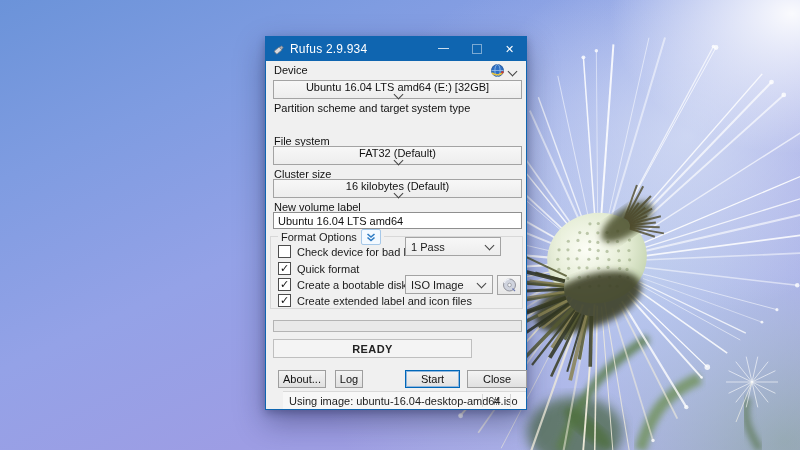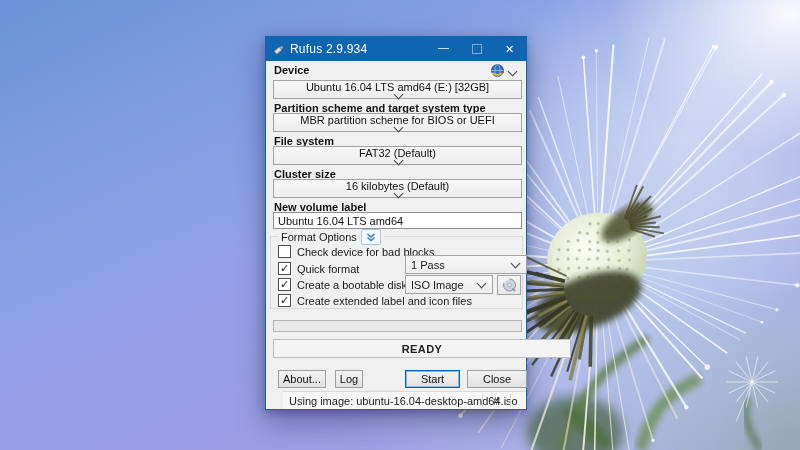--- a/index.html
+++ b/index.html
@@ -28,21 +28,21 @@
     position:absolute;left:0;top:0;right:0;height:24px;background:#0f65b0;
     display:flex;align-items:center;color:#fff;
   }
   .titlebar .app-icon{margin:0 5px 0 6px;display:flex;}
   .titlebar .title{font-size:12px;letter-spacing:.2px;}
   .tb-buttons{position:absolute;right:0;top:0;height:24px;display:flex;}
   .tb-btn{width:33px;height:24px;display:flex;align-items:center;justify-content:center;color:#fff;font-size:11px;cursor:default;}
   .tb-btn .maxbox{width:8px;height:8px;border:1px solid rgba(255,255,255,.45);}
   .tb-btn.min span{position:relative;top:-2px;}
 
-  .lbl{position:absolute;left:8px;color:#121212;font-weight:bold;}
+  .lbl{position:absolute;left:8px;color:#121212;}
   .combo{
     position:absolute;left:7px;width:249px;height:19px;box-sizing:border-box;
     background:linear-gradient(#f7f7f7,#ededed);border:1px solid #a3a3a3;
     display:flex;align-items:center;padding:0 5px;color:#111;flex-direction:column;
   }
   .combo .val{flex:1;white-space:nowrap;overflow:hidden;}
   .chev{width:6px;height:6px;border-right:1px solid #444;border-bottom:1px solid #444;transform:rotate(45deg);margin:-3px 2px 0 4px;flex:0 0 auto;}
   .textbox{
     position:absolute;left:7px;width:249px;height:17px;box-sizing:border-box;
     background:#fff;border:1px solid #8f8f8f;display:flex;align-items:center;padding:0 4px;
@@ -54,21 +54,21 @@
   .adv-toggle{width:18px;height:14px;border:1px solid #a6c8e8;background:#f3f9ff;display:flex;align-items:center;justify-content:center;border-radius:2px;}
 
   .cbrow{position:absolute;display:flex;align-items:center;}
   .cb{width:11px;height:11px;border:1px solid #4d4d4d;background:#fff;font-size:11px;line-height:10px;text-align:center;color:#111;flex:0 0 auto;margin-right:6px;}
   .mini-combo{position:absolute;height:19px;box-sizing:border-box;background:linear-gradient(#f7f7f7,#ededed);border:1px solid #a3a3a3;display:flex;align-items:center;padding:0 5px;}
   .icon-btn{position:absolute;width:24px;height:20px;box-sizing:border-box;border:1px solid #a3a3a3;background:linear-gradient(#f6f6f6,#e6e6e6);display:flex;align-items:center;justify-content:center;}
 
   .progress{position:absolute;left:7px;top:283px;width:249px;height:12px;box-sizing:border-box;border:1px solid #b4b4b4;background:#e9e9e9;}
   .progress .fill{height:100%;background:#06b025;width:0;}
 
-  .ready-box{position:absolute;left:7px;top:302px;width:298px;height:19px;box-sizing:border-box;border:1px solid #bfbfbf;background:#f4f4f4;display:flex;align-items:center;justify-content:center;font-weight:600;color:#222;letter-spacing:.4px;}
+  .ready-box{position:absolute;left:7px;top:302px;width:199px;height:19px;box-sizing:border-box;border:1px solid #bfbfbf;background:#f4f4f4;display:flex;align-items:center;justify-content:center;font-weight:600;color:#222;letter-spacing:.4px;}
 
   .btn{position:absolute;top:333px;height:18px;box-sizing:border-box;border:1px solid #9e9e9e;background:linear-gradient(#f3f3f3,#e0e0e0);display:flex;align-items:center;justify-content:center;color:#111;}
   .btn.default{border:1px solid #0067b8;box-shadow:inset 0 0 0 1px #8fb6dd;}
 
   .statusbar{position:absolute;left:0;right:0;bottom:0;height:17px;background:#f7f7f7;border-top:1px solid #d9d9d9;display:flex;align-items:center;color:#222;margin-left:17px;}
   .statusbar .sb-text{padding-left:6px;white-space:nowrap;}
   .sb-sep{position:absolute;top:2px;bottom:2px;width:1px;background:#d5d5d5;}
   .sb-hash{position:absolute;left:200px;width:26px;text-align:center;}
 </style>
 </head>
@@ -340,24 +340,20 @@
         <circle cx="12.4" cy="9.2" r="1.2" fill="#c23a3a"></circle>
       </svg>
       <span class="chev" style="margin-top:1px"></span>
     </div>
     <div class="combo" style="top:43px">
       <span class="val">Ubuntu 16.04 LTS amd64 (E:) [32GB]</span>
         <span class="chev"></span>
     </div>
 
     <div class="lbl" style="top:65px">Partition scheme and target system type</div>
-    <div class="combo" style="top:76px">
-      <span class="val">MBR partition scheme for BIOS or UEFI</span>
-        <span class="chev"></span>
-    </div>
 
     <div class="lbl" style="top:98px">File system</div>
     <div class="combo" style="top:109px">
       <span class="val">FAT32 (Default)</span>
         <span class="chev"></span>
     </div>
 
     <div class="lbl" style="top:131px">Cluster size</div>
     <div class="combo" style="top:142px">
       <span class="val">16 kilobytes (Default)</span>
@@ -377,21 +373,21 @@
           <polyline points="1.5,4.5 5,7.5 8.5,4.5" fill="none" stroke="#2f7cc4" stroke-width="1.6"></polyline>
         </svg>
       </span>
     </div>
     <div class="groupbox">
 
       <div class="cbrow" style="left:7px;top:8px;">
         <span class="cb"></span>
         <span>Check device for bad blocks</span>
       </div>
-      <div class="mini-combo" style="left:134px;top:18px;width:122px;">
+      <div class="mini-combo" style="left:134px;top:0;width:96px;">
         <span class="val" style="flex:1">1 Pass</span>
           <span class="chev"></span>
       </div>
 
       <div class="cbrow" style="left:7px;top:25px;">
         <span class="cb">✓</span>
         <span>Quick format</span>
       </div>
 
       <div class="cbrow" style="left:7px;top:41px;">

